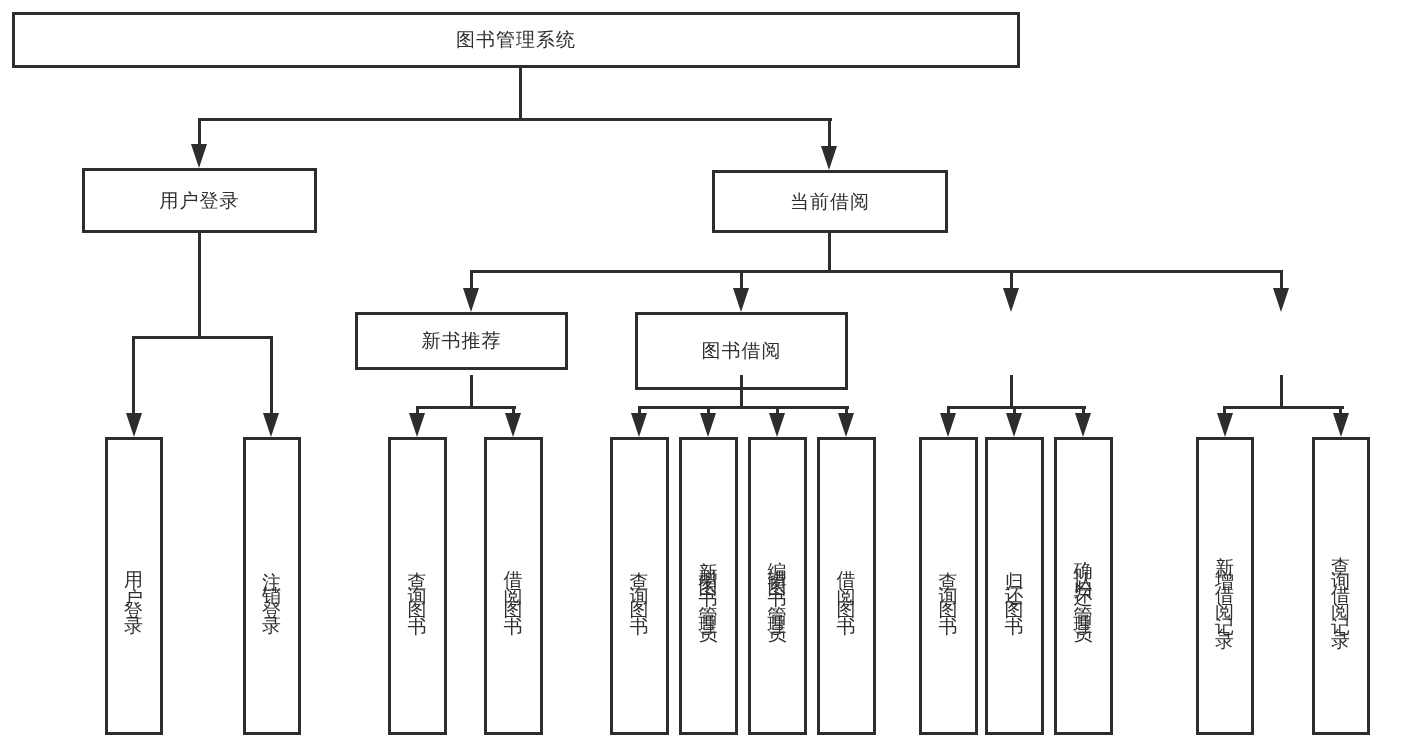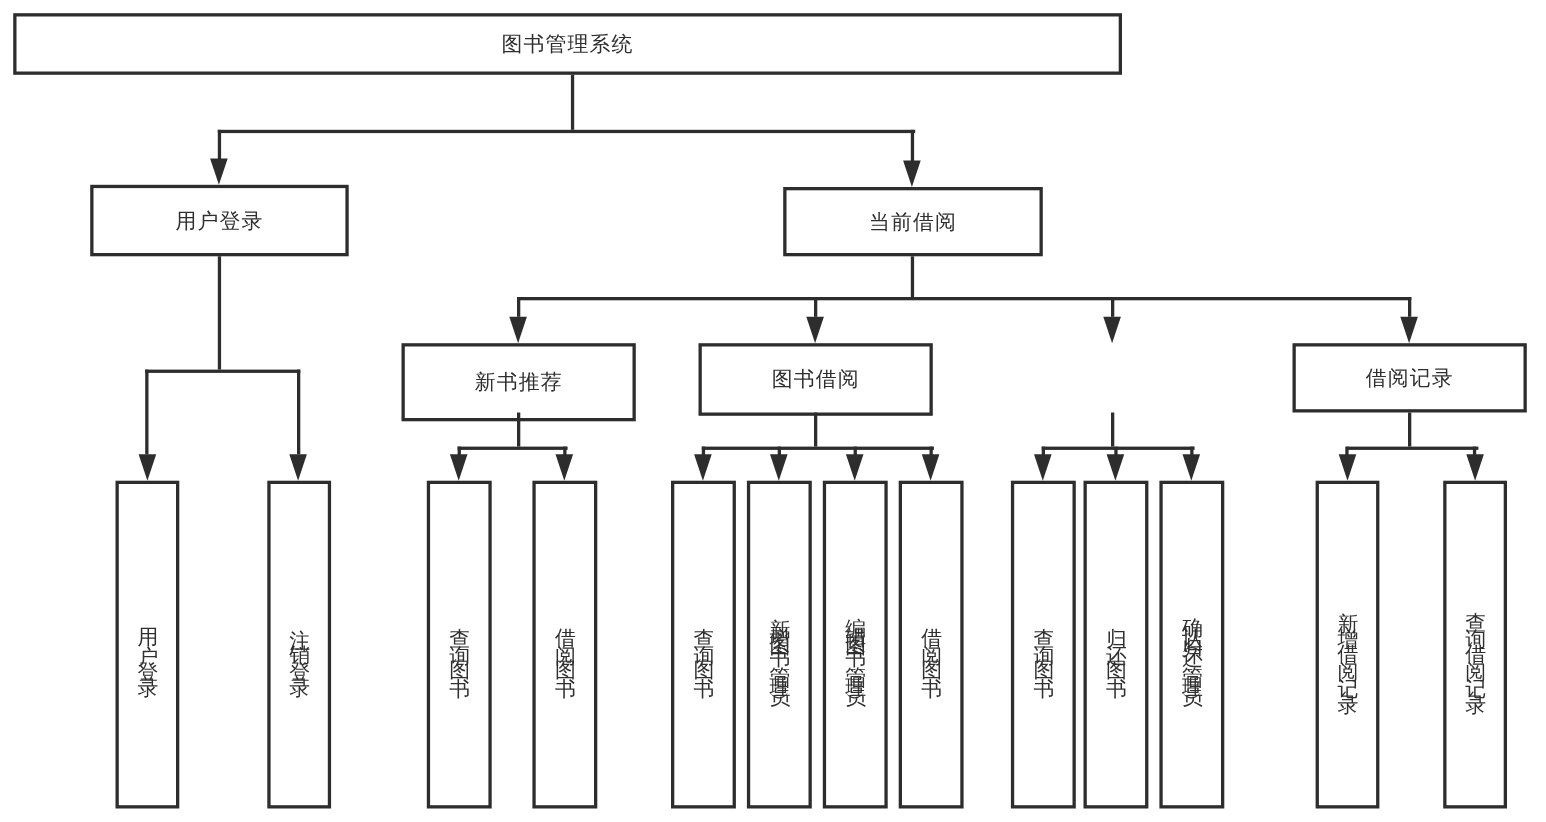--- a/index.html
+++ b/index.html
@@ -91,28 +91,25 @@
   <div class="hline" style="left:470px;top:270px;width:813px"></div>
   <div class="vline" style="left:470px;top:270px;height:18px"></div>
   <div class="tri" style="left:463px;top:288px"></div>
   <div class="vline" style="left:740px;top:270px;height:18px"></div>
   <div class="tri" style="left:733px;top:288px"></div>
   <div class="vline" style="left:1010px;top:270px;height:18px"></div>
   <div class="tri" style="left:1003px;top:288px"></div>
   <div class="vline" style="left:1280px;top:270px;height:18px"></div>
   <div class="tri" style="left:1273px;top:288px"></div>
 
-  <div class="box" style="left:365px;top:312px;width:213px;height:71px">
+  <div class="box" style="left:355px;top:312px;width:213px;height:58px">
     <span class="hlabel">新书推荐</span>
   </div>
-  <div class="box" style="left:635px;top:312px;width:213px;height:66px">
+  <div class="box" style="left:635px;top:312px;width:213px;height:78px">
     <span class="hlabel">图书借阅</span>
-  </div>
-  <div class="box" style="left:1175px;top:312px;width:213px;height:63px">
-    <span class="hlabel">借阅记录</span>
   </div>
 
   <div class="vline" style="left:470px;top:375px;height:31px"></div>
   <div class="vline" style="left:740px;top:375px;height:31px"></div>
   <div class="vline" style="left:1010px;top:375px;height:31px"></div>
   <div class="vline" style="left:1280px;top:375px;height:31px"></div>
 
   <div class="hline" style="left:416px;top:406px;width:100px"></div>
   <div class="hline" style="left:638px;top:406px;width:211px"></div>
   <div class="hline" style="left:947px;top:406px;width:139px"></div>

